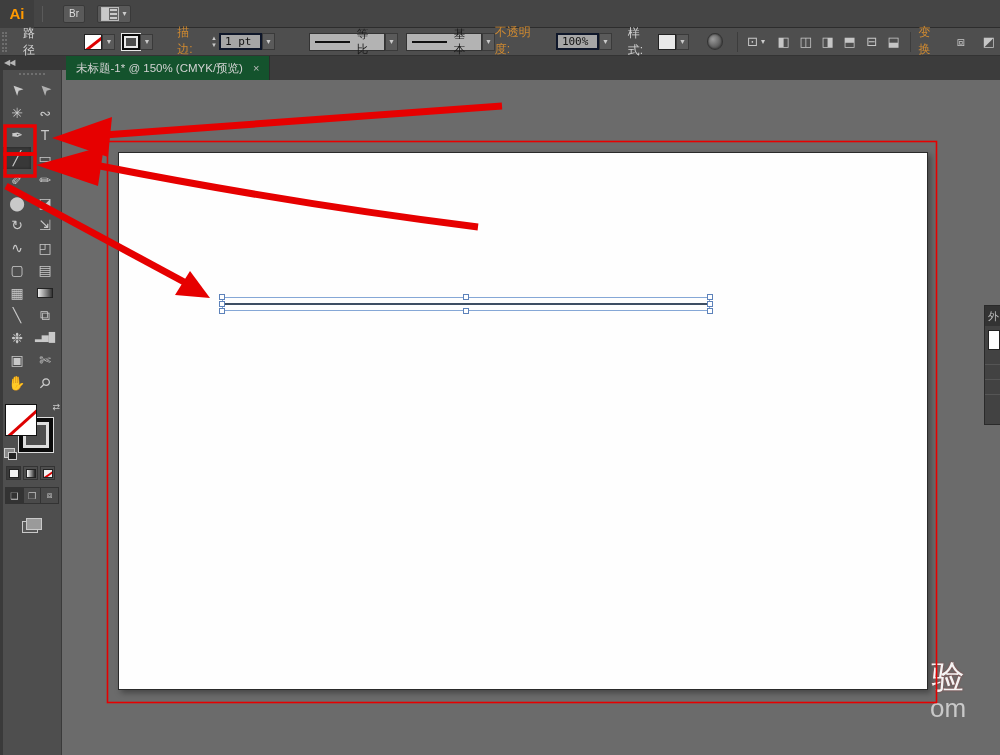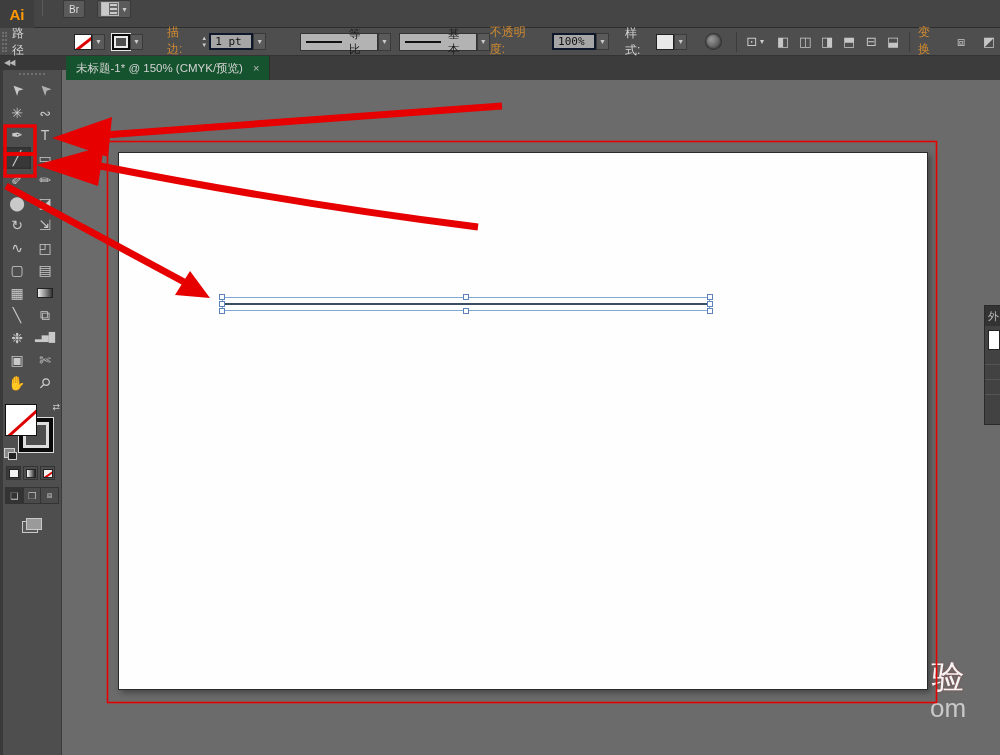--- a/index.html
+++ b/index.html
@@ -1,20 +1,20 @@
 <!DOCTYPE html>
 <html><head>
 <meta charset="utf-8">
 <style>
   * { margin:0; padding:0; box-sizing:border-box; }
   html,body { width:1000px; height:755px; overflow:hidden; }
   body { position:relative; background:#6b6b6b; font-family:"Liberation Sans","DejaVu Sans",sans-serif; color:#cfcfcf; font-size:12px; -webkit-font-smoothing:antialiased; }
 
   
-  #menubar { position:absolute; left:0; top:0; width:1000px; height:28px; background:#454545; border-bottom:1px solid #2d2d2d; display:flex; align-items:flex-start; }
+  #menubar { position:absolute; left:0; top:0; width:1000px; height:28px; background:#454545; border-bottom:1px solid #2d2d2d; display:flex; align-items:center; }
   #logo { width:34px; height:28px; display:flex; align-items:center; justify-content:center; background:#3e3e3e; color:#f90; font-weight:bold; font-size:15px; }
   .menu-item { padding:0 13px; height:28px; line-height:28px; color:#d8d8d8; font-size:12.5px; cursor:default; }
   .mb-sep { width:1px; height:16px; background:#5a5a5a; margin:0 8px; }
   .mb-btn { height:18px; min-width:22px; margin-left:12px; background:#5a5a5a; border:1px solid #393939; border-radius:2px; color:#ddd; font-size:10px; display:flex; align-items:center; justify-content:center; }
   .ws-ico { width:18px; height:14px; border:1px solid #bbb; background:#666; position:relative; }
   .ws-ico::before { content:""; position:absolute; left:0; top:0; width:7px; height:12px; background:#c9c9c9; }
   .ws-ico::after { content:""; position:absolute; right:1px; top:5px; width:7px; height:2px; background:#c9c9c9; box-shadow:0 -4px 0 #c9c9c9, 0 4px 0 #c9c9c9; }
   .caret { font-size:8px; color:#ccc; margin-left:3px; }
 
   
@@ -96,21 +96,21 @@
   <div class="mb-sep"></div>
   <div class="mb-btn">Br</div>
   <div class="mb-btn" style="width:34px">
     <span class="ws-ico"></span>
     <span class="caret">▾</span>
   </div>
 </div>
 
 <div id="controlbar">
   <div class="cb-grip"></div>
-  <div class="cb-label" style="margin-left:5px">路径</div>
+  <div class="cb-label" style="margin-left:16px">路径</div>
 
   <div style="display:flex;align-items:center;margin-left:38px">
     <span class="swatch-none"></span>
     <span class="dd-caret">▼</span>
   </div>
   <div style="display:flex;align-items:center;margin-left:7px">
     <span class="swatch-stroke"></span>
     <span class="dd-caret">▼</span>
   </div>
 

